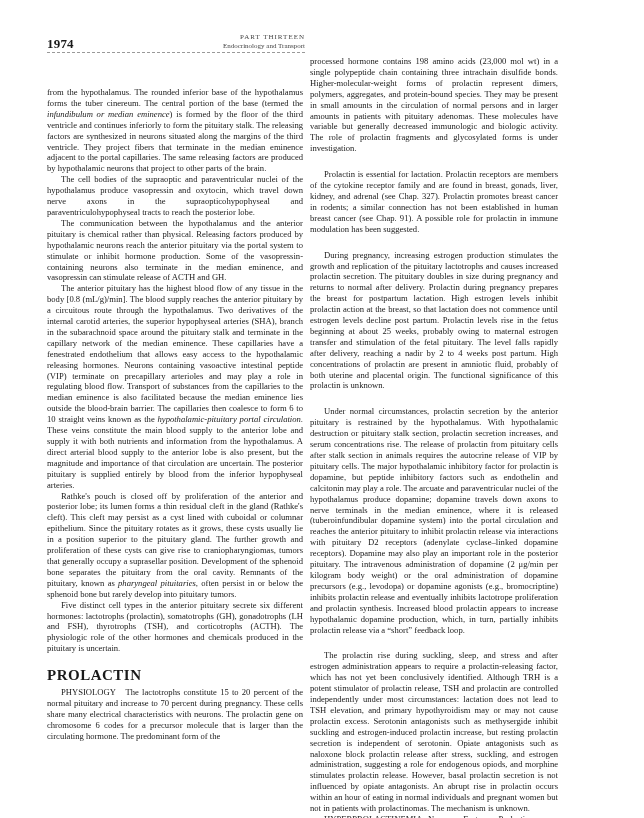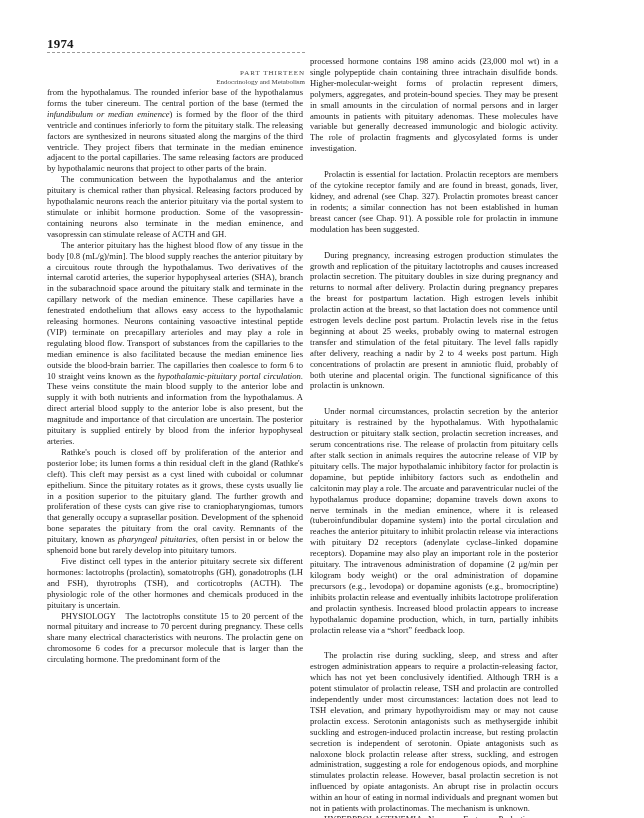--- a/index.html
+++ b/index.html
@@ -6,21 +6,21 @@
   body {
     width: 644px; height: 818px; overflow: hidden; position: relative;
     font-family: "Liberation Serif", serif; color: #1a1a1a;
   }
   .page-number {
     position: absolute; left: 47px; top: 36px;
     font-size: 13px; font-weight: bold; letter-spacing: 0.2px; text-align: center;
   }
   .running-head {
     position: absolute; right: 339px; top: 33px; text-align: right;
-    font-size: 7px; line-height: 9px; color: #444; margin-top: 36px;
+    font-size: 7px; line-height: 9px; color: #444;
   }
   .running-head .part { letter-spacing: 1px; }
   .head-rule {
     position: absolute; left: 47px; top: 52px; width: 258px; height: 0;
     border-top: 1px dashed #999;
   }
   .col {
     position: absolute; font-size: 8.6px; line-height: 10.9px;
     text-align: justify; hyphens: auto;
   }
@@ -36,30 +36,32 @@
   }
   .runin { font-weight: normal; }
   em { }
 </style>
 </head>
 <body>
 
 <div class="page-number">1974</div>
 <div class="running-head">
   <div class="part">PART THIRTEEN</div>
-  <div>Endocrinology and Metabolism</div>
+  <div>Endocrinology and Transport</div>
 </div>
 <div class="head-rule"></div>
 
 <div class="col col-left">
   <p class="noindent"><span>from the hypothalamus. The rounded inferior base of the hypothalamus forms the tuber cinereum. The central portion of the base (termed the </span><em>infundibulum or median eminence</em><span>) is formed by the floor of the third ventricle and continues inferiorly to form the pituitary stalk. The releasing factors are synthesized in neurons situated along the margins of the third ventricle. They project fibers that terminate in the median eminence adjacent to the portal capillaries. The same releasing factors are produced by hypothalamic neurons that project to other parts of the brain.</span></p>
+  <p>The cell bodies of the supraoptic and paraventricular nuclei of the hypothalamus produce vasopressin and oxytocin, which travel down nerve axons in the supraopticohypophyseal and paraventriculohypophyseal tracts to reach the posterior lobe.</p>
   <p>The communication between the hypothalamus and the anterior pituitary is chemical rather than physical. Releasing factors produced by hypothalamic neurons reach the anterior pituitary via the portal system to stimulate or inhibit hormone production. Some of the vasopressin-containing neurons also terminate in the median eminence, and vasopressin can stimulate release of ACTH and GH.</p>
   <p><span>The anterior pituitary has the highest blood flow of any tissue in the body [0.8 (mL/g)/min]. The blood supply reaches the anterior pituitary by a circuitous route through the hypothalamus. Two derivatives of the internal carotid arteries, the superior hypophyseal arteries (SHA), branch in the subarachnoid space around the pituitary stalk and terminate in the capillary network of the median eminence. These capillaries have a fenestrated endothelium that allows easy access to the hypothalamic releasing hormones. Neurons containing vasoactive intestinal peptide (VIP) terminate on precapillary arterioles and may play a role in regulating blood flow. Transport of substances from the capillaries to the median eminence is also facilitated because the median eminence lies outside the blood-brain barrier. The capillaries then coalesce to form 6 to 10 straight veins known as the </span><em>hypothalamic-pituitary portal circulation</em><span>. These veins constitute the main blood supply to the anterior lobe and supply it with both nutrients and information from the hypothalamus. A direct arterial blood supply to the anterior lobe is also present, but the magnitude and importance of that circulation are uncertain. The posterior pituitary is supplied entirely by blood from the inferior hypophyseal arteries.</span></p>
   <p><span>Rathke's pouch is closed off by proliferation of the anterior and posterior lobe; its lumen forms a thin residual cleft in the gland (Rathke's cleft). This cleft may persist as a cyst lined with cuboidal or columnar epithelium. Since the pituitary rotates as it grows, these cysts usually lie in a position superior to the pituitary gland. The further growth and proliferation of these cysts can give rise to craniopharyngiomas, tumors that generally occupy a suprasellar position. Development of the sphenoid bone separates the pituitary from the oral cavity. Remnants of the pituitary, known as </span><em>pharyngeal pituitaries</em><span>, often persist in or below the sphenoid bone but rarely develop into pituitary tumors.</span></p>
   <p>Five distinct cell types in the anterior pituitary secrete six different hormones: lactotrophs (prolactin), somatotrophs (GH), gonadotrophs (LH and FSH), thyrotrophs (TSH), and corticotrophs (ACTH). The physiologic role of the other hormones and chemicals produced in the pituitary is uncertain.</p>
+  <h2 class="section-title">PROLACTIN</h2>
   <p><span class="runin">PHYSIOLOGY</span>&nbsp;&nbsp;&nbsp;<span>The lactotrophs constitute 15 to 20 percent of the normal pituitary and increase to 70 percent during pregnancy. These cells share many electrical characteristics with neurons. The prolactin gene on chromosome 6 codes for a precursor molecule that is larger than the circulating hormone. The predominant form of the</span></p>
 </div>
 
 <div class="col col-right">
   <p class="noindent">processed hormone contains 198 amino acids (23,000 mol wt) in a single polypeptide chain containing three intrachain disulfide bonds. Higher-molecular-weight forms of prolactin represent dimers, polymers, aggregates, and protein-bound species. They may be present in small amounts in the circulation of normal persons and in larger amounts in patients with pituitary adenomas. These molecules have variable but generally decreased immunologic and biologic activity. The role of prolactin fragments and glycosylated forms is under investigation.</p>
   <p class="gap">Prolactin is essential for lactation. Prolactin receptors are members of the cytokine receptor family and are found in breast, gonads, liver, kidney, and adrenal (see Chap. 327). Prolactin promotes breast cancer in rodents; a similar connection has not been established in human breast cancer (see Chap. 91). A possible role for prolactin in immune modulation has been suggested.</p>
   <p class="gap">During pregnancy, increasing estrogen production stimulates the growth and replication of the pituitary lactotrophs and causes increased prolactin secretion. The pituitary doubles in size during pregnancy and returns to normal after delivery. Prolactin during pregnancy prepares the breast for postpartum lactation. High estrogen levels inhibit prolactin action at the breast, so that lactation does not commence until estrogen levels decline post partum. Prolactin levels rise in the fetus beginning at about 25 weeks, probably owing to maternal estrogen transfer and stimulation of the fetal pituitary. The level falls rapidly after delivery, reaching a nadir by 2 to 4 weeks post partum. High concentrations of prolactin are present in amniotic fluid, probably of both uterine and placental origin. The functional significance of this prolactin is unknown.</p>
   <p class="gap">Under normal circumstances, prolactin secretion by the anterior pituitary is restrained by the hypothalamus. With hypothalamic destruction or pituitary stalk section, prolactin secretion increases, and serum concentrations rise. The release of prolactin from pituitary cells after stalk section in animals requires the autocrine release of VIP by pituitary cells. The major hypothalamic inhibitory factor for prolactin is dopamine, but peptide inhibitory factors such as endothelin and calcitonin may play a role. The arcuate and paraventricular nuclei of the hypothalamus produce dopamine; dopamine travels down axons to nerve terminals in the median eminence, where it is released (tuberoinfundibular dopamine system) into the portal circulation and reaches the anterior pituitary to inhibit prolactin release via interactions with pituitary D2 receptors (adenylate cyclase–linked dopamine receptors). Dopamine may also play an important role in the posterior pituitary. The intravenous administration of dopamine (2 μg/min per kilogram body weight) or the oral administration of dopamine precursors (e.g., levodopa) or dopamine agonists (e.g., bromocriptine) inhibits prolactin release and eventually inhibits lactotrope proliferation and prolactin synthesis. Increased blood prolactin appears to increase hypothalamic dopamine production, which, in turn, partially inhibits prolactin release via a “short” feedback loop.</p>
   <p class="gap">The prolactin rise during suckling, sleep, and stress and after estrogen administration appears to require a prolactin-releasing factor, which has not yet been conclusively identified. Although TRH is a potent stimulator of prolactin release, TSH and prolactin are controlled independently under most circumstances: lactation does not lead to TSH elevation, and primary hypothyroidism may or may not cause prolactin excess. Serotonin antagonists such as methysergide inhibit suckling and estrogen-induced prolactin increase, but resting prolactin secretion is independent of serotonin. Opiate antagonists such as naloxone block prolactin release after stress, suckling, and estrogen administration, suggesting a role for endogenous opiods, and morphine stimulates prolactin release. However, basal prolactin secretion is not influenced by opiate antagonists. An abrupt rise in prolactin occurs within an hour of eating in normal individuals and pregnant women but not in patients with prolactinomas. The mechanism is unknown.</p>
   <p><span class="runin">HYPERPROLACTINEMIA Neurons Features</span> <span>Prolactin excess (hyperprolactinemia) has many causes, is often associated with hypogonadism and/or galactorrhea, and may indicate the presence of a pituitary adenoma or hypothalamic disease. Of women with amenorrhea, 10 to 40 percent have hyperprolactinemia, and about 30 percent</span></p>

